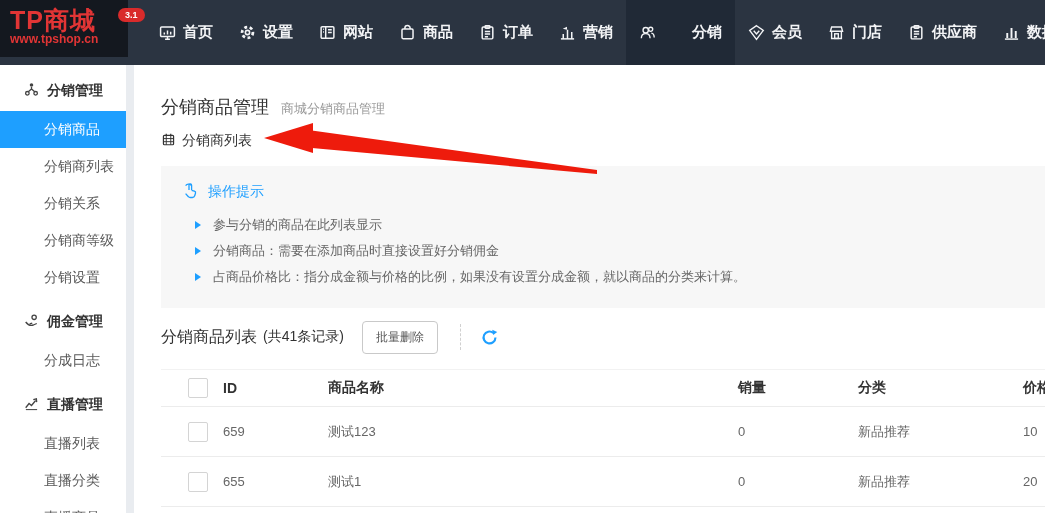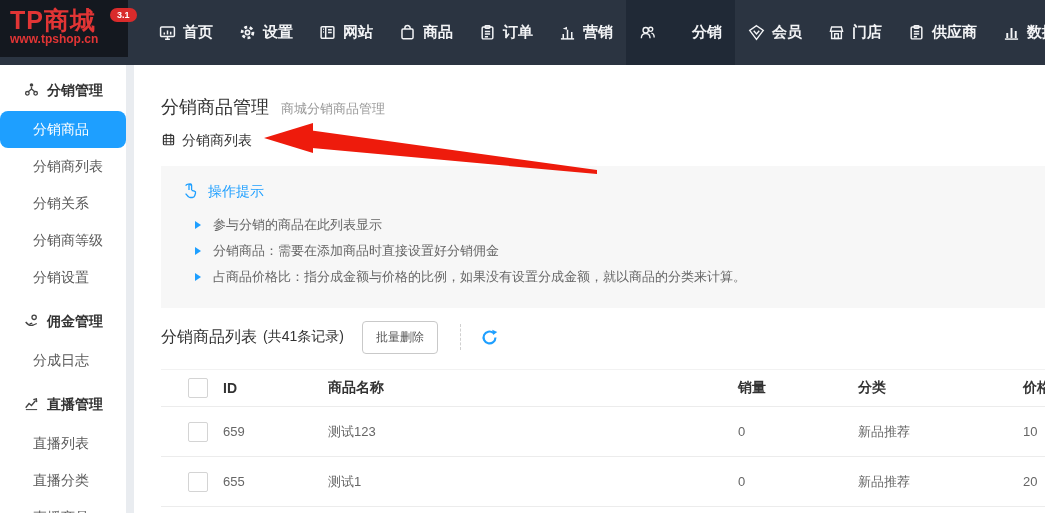--- a/index.html
+++ b/index.html
@@ -8,31 +8,31 @@
   }
   *{margin:0;padding:0;box-sizing:border-box;}
   html,body{width:1045px;height:513px;overflow:hidden;}
   body{font-family:"Liberation Sans","DejaVu Sans",sans-serif;background:#e9ecf0;position:relative;}
 
   
   .navbar{position:absolute;left:0;top:0;width:1045px;height:65px;background:var(--nav-bg);display:flex;align-items:stretch;z-index:5;}
   .logo{width:128px;height:57px;background:var(--logo-bg);position:relative;padding:7px 0 0 10px;cursor:pointer;flex:0 0 auto;}
   .logo-name{color:var(--brand-red);font-size:25px;font-weight:800;letter-spacing:1px;line-height:26px;font-family:"Liberation Sans","DejaVu Sans",sans-serif;}
   .logo-url{color:var(--brand-red);font-size:12px;font-weight:700;line-height:13px;}
-  .logo-badge{position:absolute;left:110px;top:8px;background:#d92b2b;color:#fff;font-size:9px;font-weight:700;padding:2px 7px;border-radius:9px;}
+  .logo-badge{position:absolute;left:118px;top:8px;background:#d92b2b;color:#fff;font-size:9px;font-weight:700;padding:2px 7px;border-radius:9px;}
   .nav-items{display:flex;align-items:stretch;padding-left:18px;}
   .nav-item{display:flex;align-items:center;gap:7px;padding:0 13px;color:#f3f4f6;font-size:15px;font-weight:700;cursor:pointer;white-space:nowrap;}
   .nav-item svg{width:17px;height:17px;display:block;}
   .nav-item.active{background:var(--nav-active);gap:36px;}
 
   
   .sidebar{position:absolute;left:0;top:57px;width:126px;bottom:0;background:#fff;padding-top:8px;z-index:4;}
   .side-group-header{height:40px;margin-top:6px;display:flex;align-items:center;gap:8px;padding-left:24px;font-size:14px;font-weight:700;color:#333;cursor:pointer;}
   .side-group-header svg{width:15px;height:15px;color:#444;}
-  .side-item{height:37px;display:flex;align-items:center;padding-left:33px;font-size:14px;color:#595959;cursor:pointer;border-radius:8px;}
+  .side-item{height:37px;display:flex;align-items:center;padding-left:44px;font-size:14px;color:#595959;cursor:pointer;}
   .side-item.active{background:var(--accent);color:#fff;}
 
   
   .main{position:absolute;left:134px;top:57px;right:0;bottom:0;background:#fff;overflow:hidden;}
   .content{width:1160px;padding:38px 0 0 27px;}
   .page-title-row{display:flex;align-items:baseline;gap:12px;}
   .page-title{font-size:18px;color:#333;}
   .page-subtitle{font-size:13px;color:#999;}
   .manual-row{margin-top:13px;display:flex;align-items:center;gap:6px;font-size:14px;color:#333;cursor:pointer;width:fit-content;}
   .manual-row svg{width:15px;height:15px;color:#333;}

